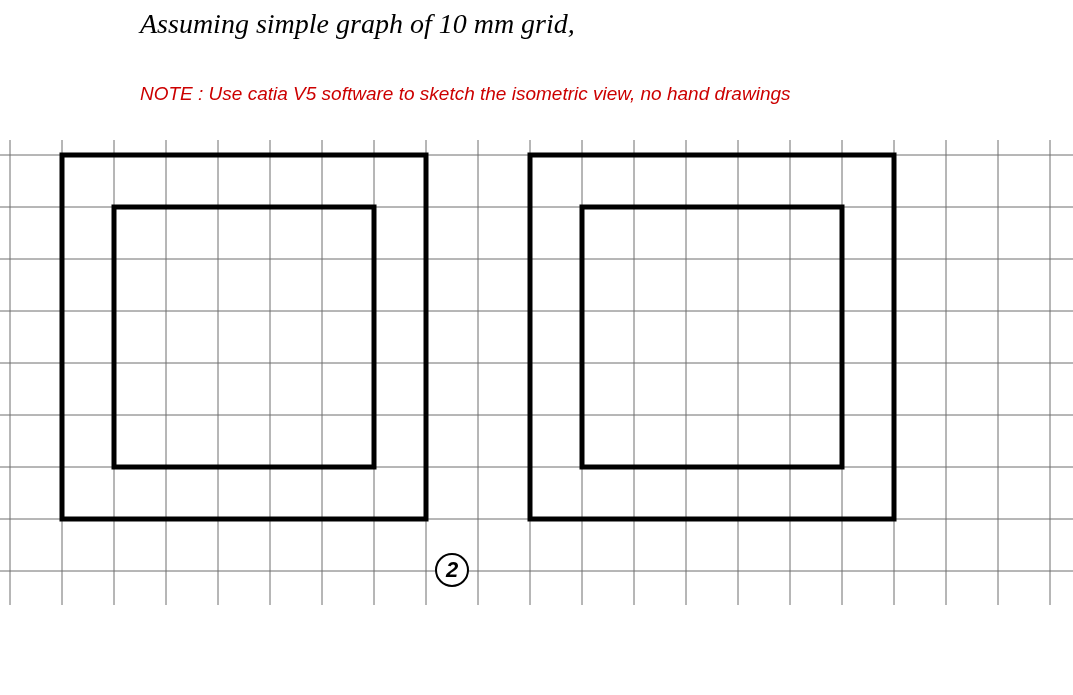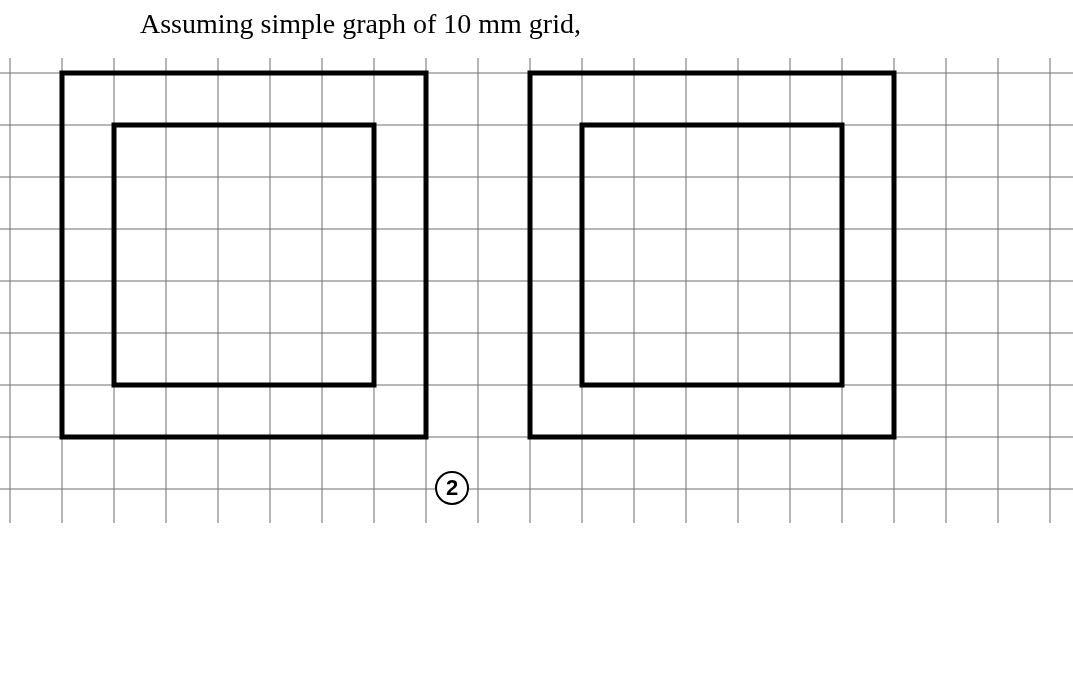--- a/index.html
+++ b/index.html
@@ -7,20 +7,21 @@
       margin: 0;
       padding: 0;
       width: 1073px;
       height: 695px;
       background: #ffffff;
       overflow: hidden;
     }
     
     .content {
       padding: 0;
+      font-style: italic;
     }
     
     .prompt-text {
       font-size: 28px;
       color: #000000;
       line-height: 1.4;
       margin-left: 140px;
       margin-top: 4px;
     }
     
@@ -63,20 +64,21 @@
     }
   </style>
 </head>
 <body>
 
 <div class="content">
   <div class="prompt-text">
     <div>Assuming simple graph of 10 mm grid,</div>
   </div>
 
+  <div class="note-text">NOTE : Use catia V5  software to sketch the isometric view, no hand drawings</div>
 
   <div class="drawing-area">
     <svg class="drawing-svg" width="1073" height="480">
 
       <g stroke="#555555" stroke-width="1" opacity="0.85">
 
         <line x1="10" y1="15" x2="10" y2="480"></line>
         <line x1="62" y1="15" x2="62" y2="480"></line>
         <line x1="114" y1="15" x2="114" y2="480"></line>
         <line x1="166" y1="15" x2="166" y2="480"></line>

